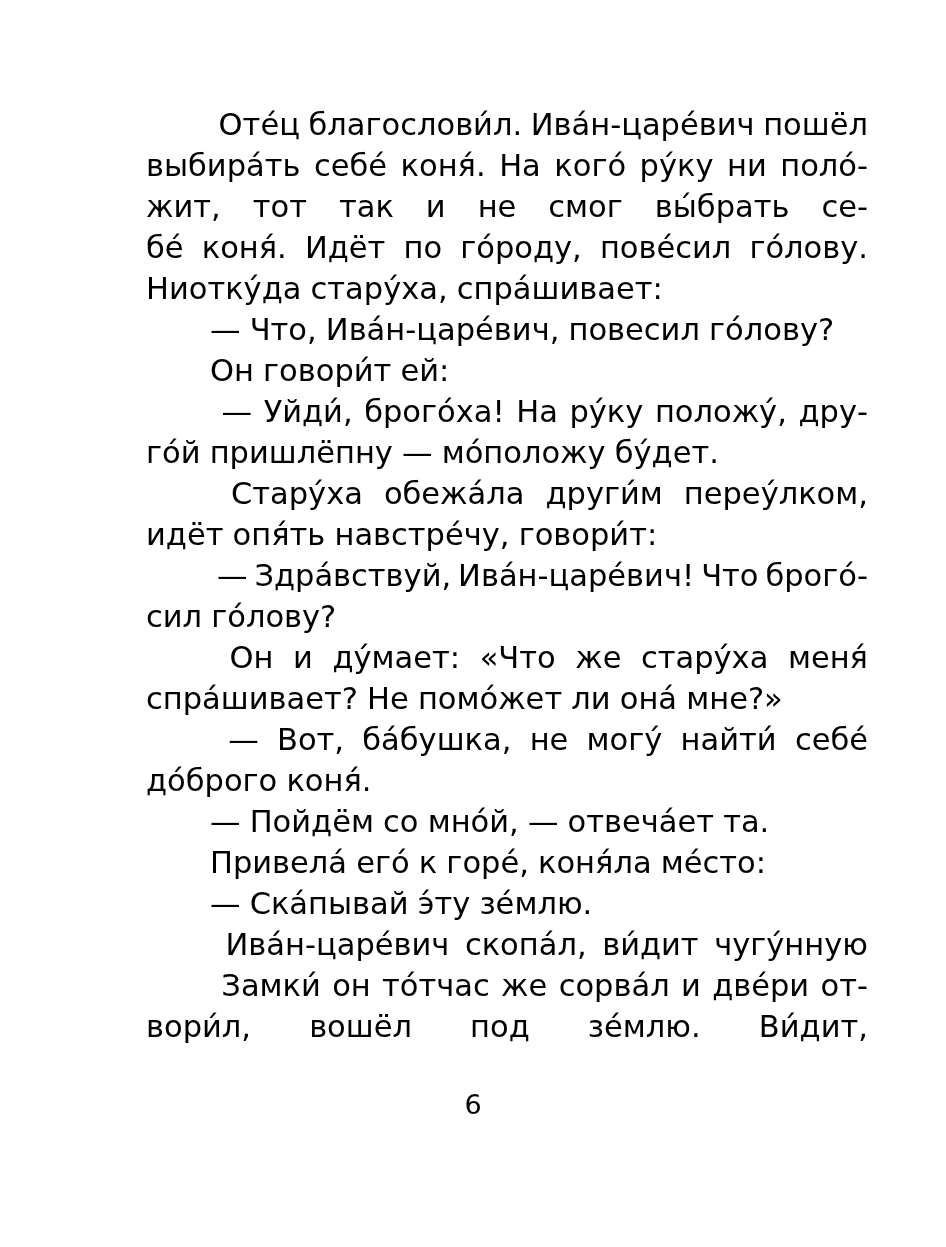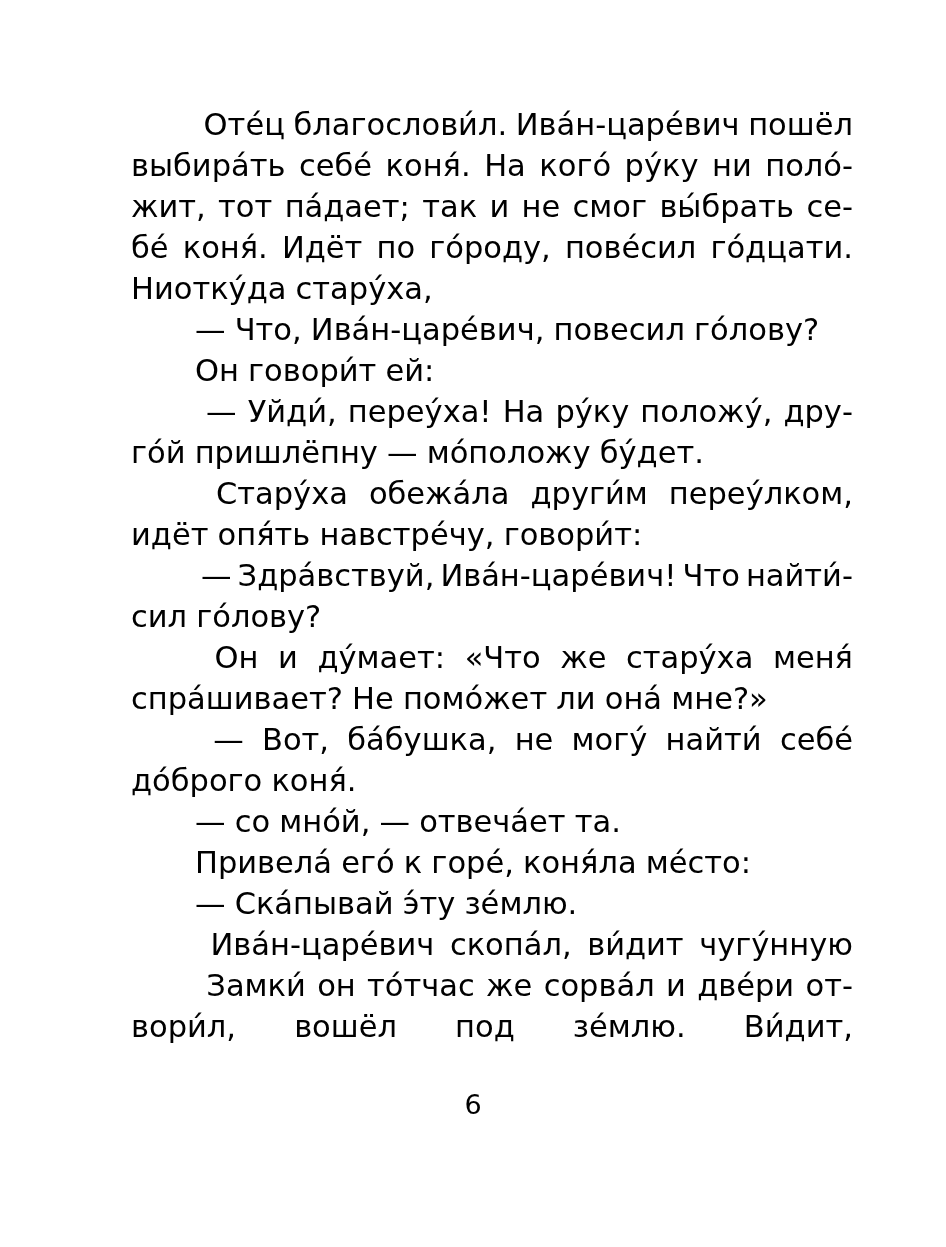--- a/index.html
+++ b/index.html
@@ -18,21 +18,21 @@
   .page {
     position: relative;
     width: 946px;
     height: 1247px;
     background: #ffffff;
     box-sizing: border-box;
   }
 
   .text-block {
     position: absolute;
-    left: 131px;
+    left: 146px;
     top: 104px;
     width: 722px;
   }
 
   
   .ln {
     display: flex;
     height: 41px;
     line-height: 41px;
     font-size: 30.5px;
@@ -77,36 +77,36 @@
   }
 </style>
 </head>
 <body>
 
 <div class="page">
 
   <div class="text-block" id="text-block">
       <div class="ln just"><span class="indent"></span><span class="w">Отéц</span><span class="w">благослови́л.</span><span class="w">Ива́н-царе́вич</span><span class="w">пошёл</span></div>
       <div class="ln just"><span class="w">выбира́ть</span><span class="w">себе́</span><span class="w">коня́.</span><span class="w">На</span><span class="w">кого́</span><span class="w">ру́ку</span><span class="w">ни</span><span class="w">поло́-</span></div>
-      <div class="ln just"><span class="w">жит,</span><span class="w">тот</span><span class="w">па́дает;</span><span class="w">так</span><span class="w">и</span><span class="w">не</span><span class="w">смог</span><span class="w">вы́брать</span><span class="w">се-</span></div>
-      <div class="ln just"><span class="w">бе́</span><span class="w">коня́.</span><span class="w">Идёт</span><span class="w">по</span><span class="w">го́роду,</span><span class="w">пове́сил</span><span class="w">го́дцати.</span></div>
-      <div class="ln flush"><span class="w">Ниотку́да</span><span class="w">стару́ха,</span></div>
+      <div class="ln just"><span class="w">жит,</span><span class="w">тот</span><span class="w">так</span><span class="w">и</span><span class="w">не</span><span class="w">смог</span><span class="w">вы́брать</span><span class="w">се-</span></div>
+      <div class="ln just"><span class="w">бе́</span><span class="w">коня́.</span><span class="w">Идёт</span><span class="w">по</span><span class="w">го́роду,</span><span class="w">пове́сил</span><span class="w">го́лову.</span></div>
+      <div class="ln flush"><span class="w">Ниотку́да</span><span class="w">стару́ха,</span><span class="w">спра́шивает:</span></div>
       <div class="ln flush"><span class="indent"></span><span class="w">—</span><span class="w">Что,</span><span class="w">Ива́н-царе́вич,</span><span class="w">повесил</span><span class="w">го́лову?</span></div>
       <div class="ln flush"><span class="indent"></span><span class="w">Он</span><span class="w">говори́т</span><span class="w">ей:</span></div>
-      <div class="ln just"><span class="indent"></span><span class="w">—</span><span class="w">Уйди́,</span><span class="w">переу́ха!</span><span class="w">На</span><span class="w">ру́ку</span><span class="w">положу́,</span><span class="w">дру-</span></div>
+      <div class="ln just"><span class="indent"></span><span class="w">—</span><span class="w">Уйди́,</span><span class="w">брого́ха!</span><span class="w">На</span><span class="w">ру́ку</span><span class="w">положу́,</span><span class="w">дру-</span></div>
       <div class="ln flush"><span class="w">го́й</span><span class="w">пришлёпну</span><span class="w">—</span><span class="w">мо́положу</span><span class="w">бу́дет.</span></div>
       <div class="ln just"><span class="indent"></span><span class="w">Стару́ха</span><span class="w">обежа́ла</span><span class="w">други́м</span><span class="w">переу́лком,</span></div>
       <div class="ln flush"><span class="w">идёт</span><span class="w">опя́ть</span><span class="w">навстре́чу,</span><span class="w">говори́т:</span></div>
-      <div class="ln just"><span class="indent"></span><span class="w">—</span><span class="w">Здра́вствуй,</span><span class="w">Ива́н-царе́вич!</span><span class="w">Что</span><span class="w">найти́-</span></div>
+      <div class="ln just"><span class="indent"></span><span class="w">—</span><span class="w">Здра́вствуй,</span><span class="w">Ива́н-царе́вич!</span><span class="w">Что</span><span class="w">брого́-</span></div>
       <div class="ln flush"><span class="w">сил</span><span class="w">го́лову?</span></div>
       <div class="ln just"><span class="indent"></span><span class="w">Он</span><span class="w">и</span><span class="w">ду́мает:</span><span class="w">«Что</span><span class="w">же</span><span class="w">стару́ха</span><span class="w">меня́</span></div>
       <div class="ln flush"><span class="w">спра́шивает?</span><span class="w">Не</span><span class="w">помо́жет</span><span class="w">ли</span><span class="w">она́</span><span class="w">мне?»</span></div>
       <div class="ln just"><span class="indent"></span><span class="w">—</span><span class="w">Вот,</span><span class="w">ба́бушка,</span><span class="w">не</span><span class="w">могу́</span><span class="w">найти́</span><span class="w">себе́</span></div>
       <div class="ln flush"><span class="w">до́брого</span><span class="w">коня́.</span></div>
-      <div class="ln flush"><span class="indent"></span><span class="w">—</span><span class="w">со</span><span class="w">мно́й,</span><span class="w">—</span><span class="w">отвеча́ет</span><span class="w">та.</span></div>
+      <div class="ln flush"><span class="indent"></span><span class="w">—</span><span class="w">Пойдём</span><span class="w">со</span><span class="w">мно́й,</span><span class="w">—</span><span class="w">отвеча́ет</span><span class="w">та.</span></div>
       <div class="ln flush"><span class="indent"></span><span class="w">Привела́</span><span class="w">его́</span><span class="w">к</span><span class="w">горе́,</span><span class="w">коня́ла</span><span class="w">ме́сто:</span></div>
       <div class="ln flush"><span class="indent"></span><span class="w">—</span><span class="w">Ска́пывай</span><span class="w">э́ту</span><span class="w">зе́млю.</span></div>
       <div class="ln just"><span class="indent"></span><span class="w">Ива́н-царе́вич</span><span class="w">скопа́л,</span><span class="w">ви́дит</span><span class="w">чугу́нную</span></div>
       <div class="ln just"><span class="indent"></span><span class="w">Замки́</span><span class="w">он</span><span class="w">то́тчас</span><span class="w">же</span><span class="w">сорва́л</span><span class="w">и</span><span class="w">две́ри</span><span class="w">от-</span></div>
       <div class="ln just"><span class="w">вори́л,</span><span class="w">вошёл</span><span class="w">под</span><span class="w">зе́млю.</span><span class="w">Ви́дит,</span></div>
     </div>
 
   <div class="page-number">6</div>
 
 </div>

